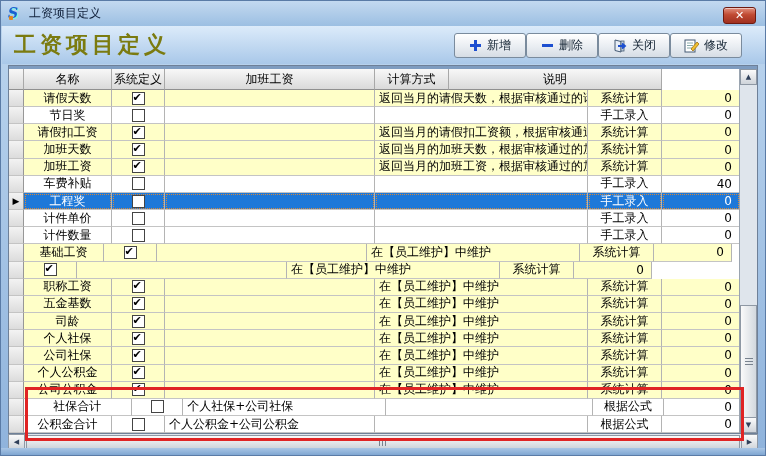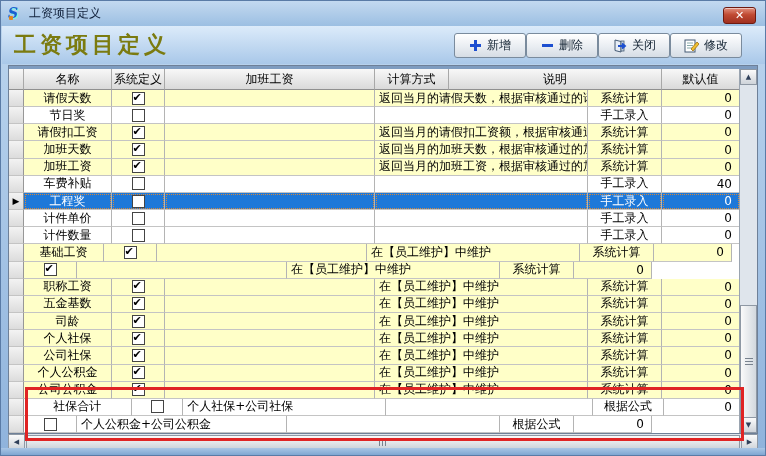--- a/index.html
+++ b/index.html
@@ -125,21 +125,20 @@
 
   <div class="grid">
     <div class="grid-top-strip"></div>
     <div class="grid-header" id="grid-header">
         <div class="gh-cell" style="width:15px"></div>
         <div class="gh-cell" style="width:88px">名称</div>
         <div class="gh-cell" style="width:53px">系统定义</div>
         <div class="gh-cell" style="width:210px">加班工资</div>
         <div class="gh-cell" style="width:74px">计算方式</div>
         <div class="gh-cell" style="width:213px">说明</div>
-        <div class="gh-cell" style="width:78px">默认值</div>
       </div>
     <div class="grid-body" id="grid-body">
         <div class="g-row row-yellow">
           <div class="g-cell rowhdr" style="width:15px"></div>
           <div class="g-cell c-center" style="width:88px">请假天数</div>
           <div class="g-cell c-center" style="width:53px">
             <span class="cb on"></span>
           </div>
           <div class="g-cell c-left" style="width:210px"></div>
           <div class="g-cell c-left" style="width:213px">返回当月的请假天数，根据审核通过的请假单</div>
@@ -340,20 +339,21 @@
           <div class="g-cell c-center" style="width:53px">
             <span class="cb"></span>
           </div>
           <div class="g-cell c-left" style="width:210px">个人社保+公司社保</div>
           <div class="g-cell c-left" style="width:213px"></div>
           <div class="g-cell c-center" style="width:74px">根据公式</div>
           <div class="g-cell c-right" style="width:78px">0</div>
         </div>
         <div class="g-row row-white">
           <div class="g-cell rowhdr" style="width:15px"></div>
+          <div class="g-cell c-center" style="width:88px">公积金合计</div>
           <div class="g-cell c-center" style="width:53px">
             <span class="cb"></span>
           </div>
           <div class="g-cell c-left" style="width:210px">个人公积金+公司公积金</div>
           <div class="g-cell c-left" style="width:213px"></div>
           <div class="g-cell c-center" style="width:74px">根据公式</div>
           <div class="g-cell c-right" style="width:78px">0</div>
         </div>
       </div>
     <div class="vscroll">

